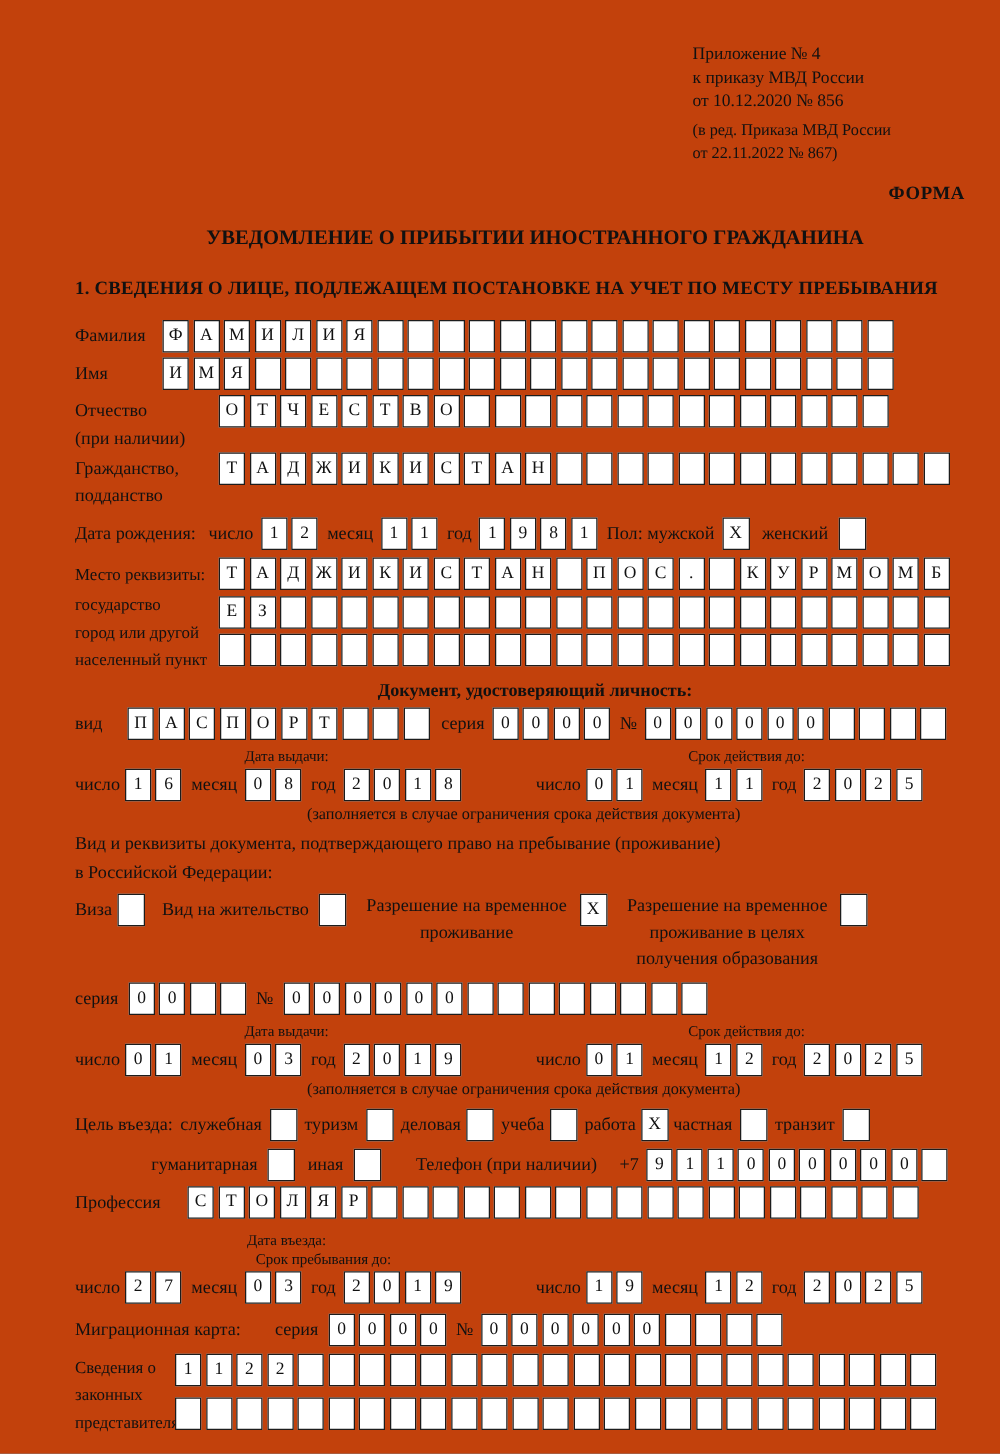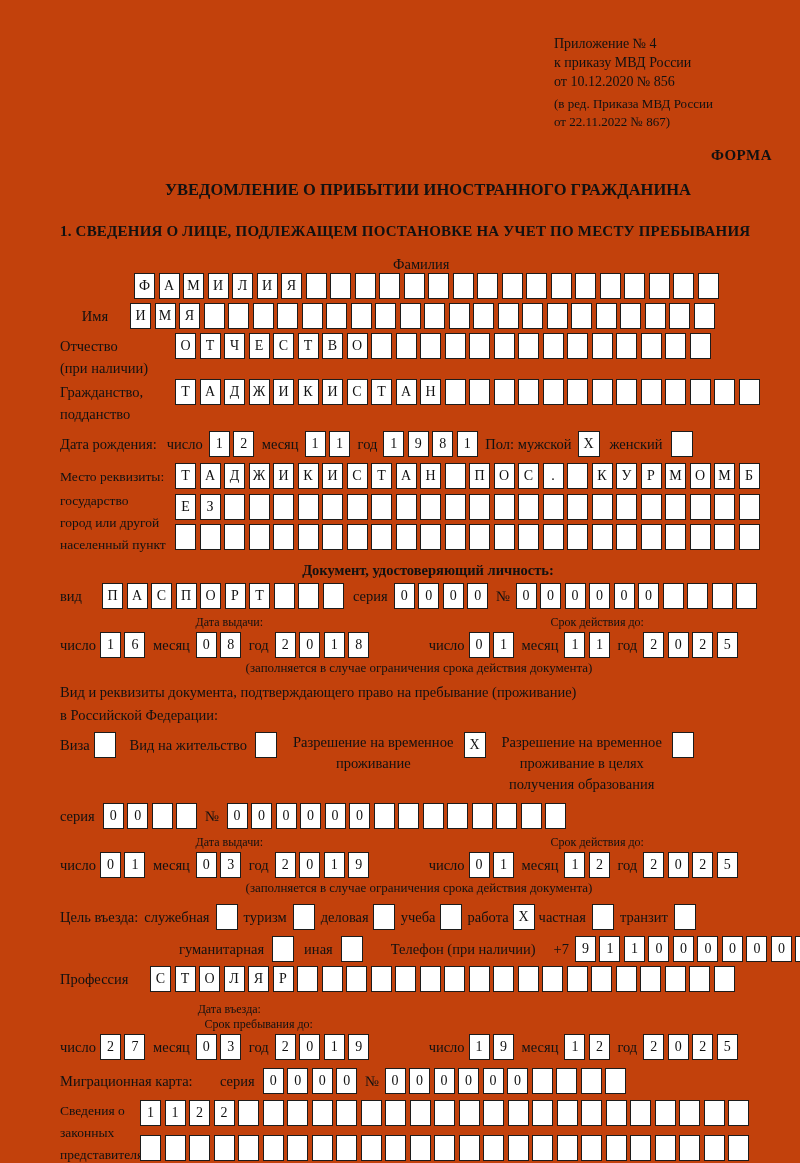--- a/index.html
+++ b/index.html
@@ -32,21 +32,21 @@
   }
   .lblcol{flex:none;}
   .lblcol .line{font-size:13.5px;line-height:22px;}
   .stack .cells{margin-bottom:4.5px;}
   .center-head{display:flex;font-size:12px;}
   .center-head .lh{width:46%;text-align:center;}
   .center-head .rh{width:54%;text-align:center;}
   .note{font-size:13px;text-align:center;margin-right:18px;}
   .optlbl{text-align:center;font-size:14.5px;line-height:21px;white-space:pre-line;}
   .mt2{margin-top:2px;}.mt4{margin-top:4px;}.mt6{margin-top:6px;}.mt8{margin-top:8px;}
-  .mt10{margin-top:10px;flex-direction:column;}.mt16{margin-top:16px;flex-direction:column;}
+  .mt10{margin-top:10px;flex-direction:column;}.mt16{margin-top:16px;}
   .ml4{margin-left:4px;}.ml6{margin-left:6px;}.ml10{margin-left:10px;}
   .mr4{margin-right:4px;}.mr6{margin-right:6px;}.mr8{margin-right:8px;text-align:right;}
   .doc-heading{text-align:center;font-weight:bold;font-size:14.5px;margin-top:6px;}
 </style>
 </head>
 <body>
 
 <div class="page">
 
   <div class="annex">
@@ -89,21 +89,21 @@
         <span class="cell"></span>
         <span class="cell"></span>
         <span class="cell"></span>
         <span class="cell"></span>
         <span class="cell"></span>
         <span class="cell"></span>
       </span>
   </div>
 
   <div class="r mt4">
-    <span class="lbl" style="width:70px;text-align:center;">Имя</span>
+    <span class="lbl" style="width:70px;">Имя</span>
     <span class="cells">
         <span class="cell">И</span>
         <span class="cell">М</span>
         <span class="cell">Я</span>
         <span class="cell"></span>
         <span class="cell"></span>
         <span class="cell"></span>
         <span class="cell"></span>
         <span class="cell"></span>
         <span class="cell"></span>
@@ -481,21 +481,21 @@
     <span class="checkbox"></span>
     <span class="lbl ml6 mr4">работа</span>
     <span class="checkbox">X</span>
     <span class="lbl ml4 mr6">частная</span>
     <span class="checkbox"></span>
     <span class="lbl ml6 mr6">транзит</span>
     <span class="checkbox"></span>
   </div>
 
   <div class="r mt6">
-    <span class="lbl mr8" style="margin-left:119px;">гуманитарная</span>
+    <span class="lbl mr8" style="margin-left:61px;">гуманитарная</span>
     <span class="checkbox"></span>
     <span class="lbl ml10 mr8">иная</span>
     <span class="checkbox"></span>
     <span class="lbl" style="margin-left:28px;margin-right:18px;">Телефон (при наличии)</span>
     <span class="lbl mr6">+7</span>
     <span class="cells">
         <span class="cell">9</span>
         <span class="cell">1</span>
         <span class="cell">1</span>
         <span class="cell">0</span>

